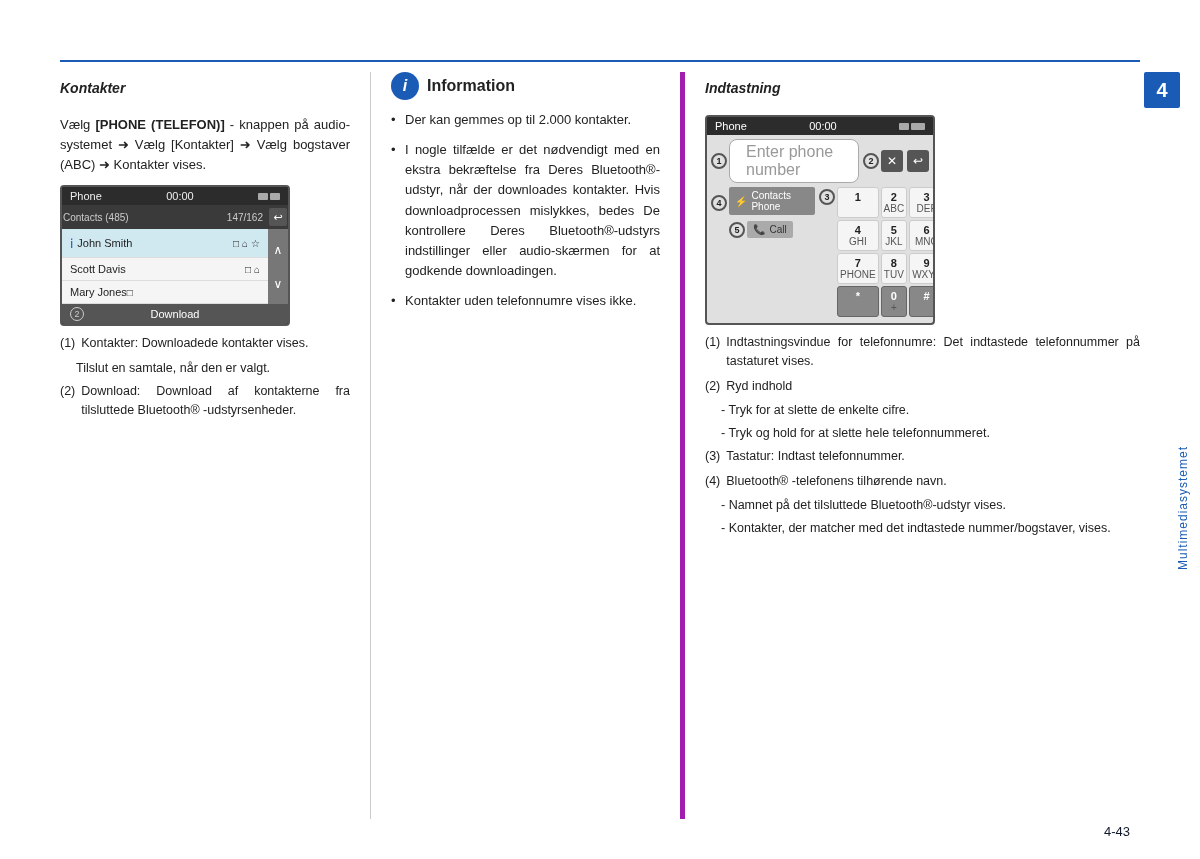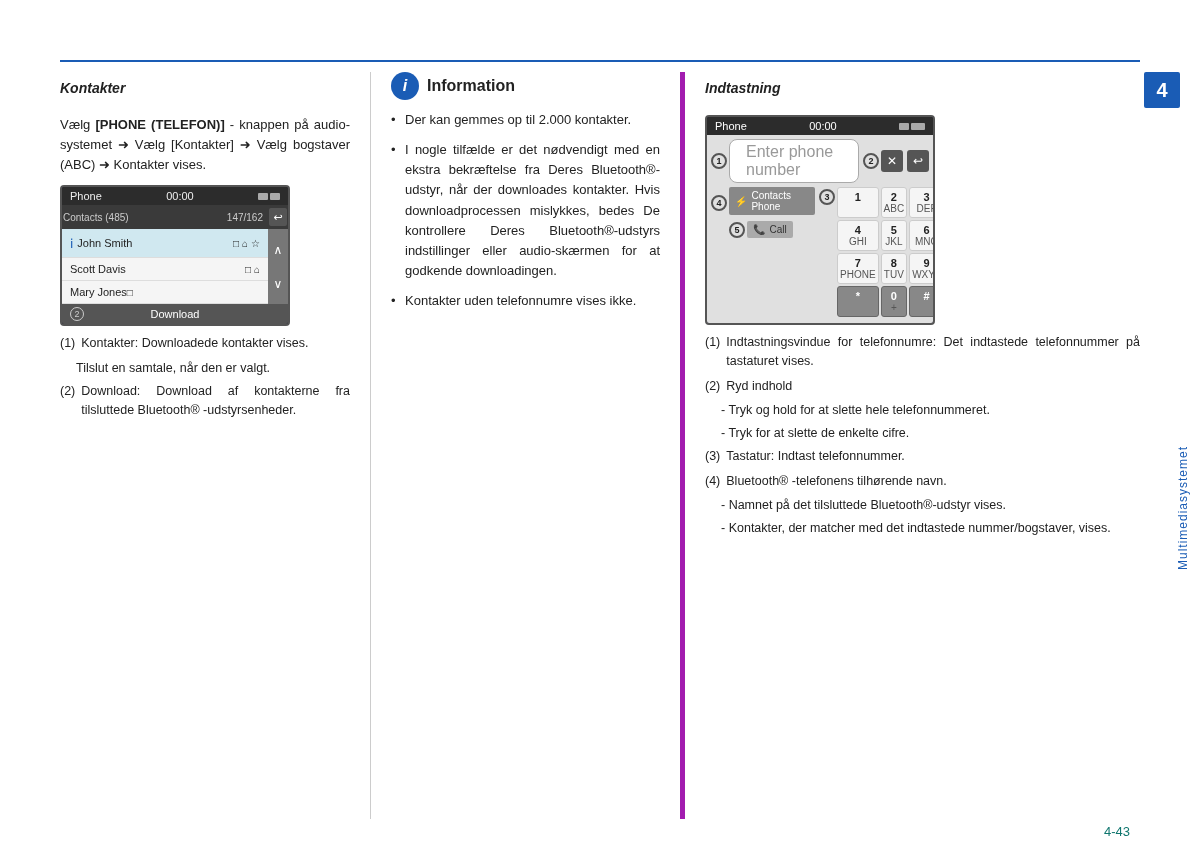--- a/index.html
+++ b/index.html
@@ -343,21 +343,21 @@
       justify-content: center;
       border-radius: 2px;
     }
 
     
     .page-num {
       position: absolute;
       bottom: 20px;
       right: 70px;
       font-size: 13px;
-      color: #0f766e;
+      color: #0f172a;
     }
 
     .bold-bracket { font-weight: bold; }
   </style>
 </head>
 <body>
 
 <div class="top-line"></div>
 
 <div class="chapter-num">4</div>
@@ -543,22 +543,22 @@
 
     <div class="annot-list">
       <div class="annot-item">
         <span>(1)</span>
         <div class="annot-item-text">Indtastningsvindue for telefonnumre: Det indtastede telefonnummer på tastaturet vises.</div>
       </div>
       <div class="annot-item">
         <span>(2)</span>
         <div class="annot-item-text">Ryd indhold</div>
       </div>
+      <div class="annot-sub">- Tryk for at slette de enkelte cifre.</div>
       <div class="annot-sub">- Tryk og hold for at slette hele telefonnummeret.</div>
-      <div class="annot-sub">- Tryk for at slette de enkelte cifre.</div>
       <div class="annot-item">
         <span>(3)</span>
         <div class="annot-item-text">Tastatur: Indtast telefonnummer.</div>
       </div>
       <div class="annot-item">
         <span>(4)</span>
         <div class="annot-item-text">Bluetooth® -telefonens tilhørende navn.</div>
       </div>
       <div class="annot-sub">- Namnet på det tilsluttede Bluetooth®-udstyr vises.</div>
       <div class="annot-sub">- Kontakter, der matcher med det indtastede nummer/bogstaver, vises.</div>

